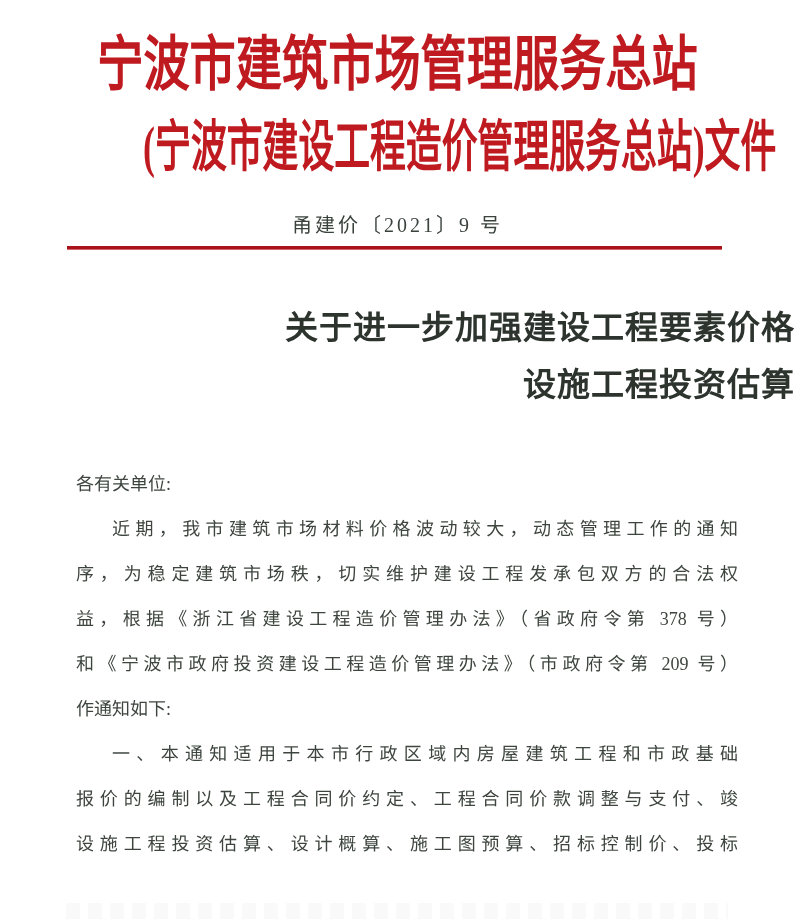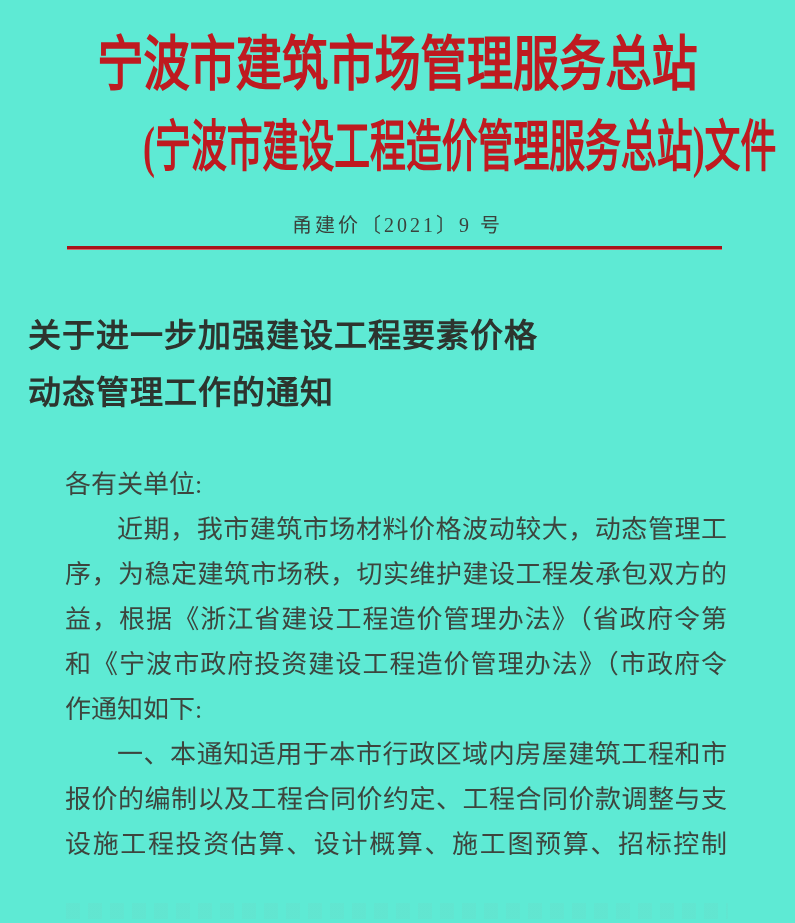--- a/index.html
+++ b/index.html
@@ -4,46 +4,46 @@
 <title>甬建价〔2021〕9号</title>
 <style>
   * { margin:0; padding:0; box-sizing:border-box; }
   html,body { background:#e8e8e8; }
   body { font-family:"Liberation Serif","DejaVu Serif",serif; }
 
   .page {
     position:relative;
     width:795px; height:923px;
     margin:0 auto;
-    background:#5eead4;
+    background:#ffffff;
     overflow:hidden;
   }
 
   
   .org-header { position:absolute; left:0; right:0; top:30px; text-align:center;
                 color:#bf1a20; font-weight:bold; }
   .org-line1 { font-size:60px; line-height:70px; white-space:nowrap;
                transform:scaleX(0.77); transform-origin:50% 50%; }
   .org-line2 { font-size:56px; line-height:70px; white-space:nowrap; margin-top:12px;
                transform:scaleX(0.64); transform-origin:50% 50%; }
 
   .doc-number { position:absolute; left:0; right:0; top:206px; text-align:center;
                 font-size:20px; line-height:38px; letter-spacing:3px; color:#3a423c; }
 
   .red-rule { position:absolute; left:67px; top:246px; width:655px; height:4px;
               background:#a8131a; border-bottom:1px solid #d4666b; }
 
   
-  .doc-title { position:absolute; left:0; right:0; top:308px; text-align:left;
+  .doc-title { position:absolute; left:0; right:0; top:300px; text-align:right;
                color:#2d342e; font-weight:bold;margin-left:28px; }
   .doc-title .t-line { font-size:33px; line-height:57px; letter-spacing:1px; }
 
   
-  .letter-body { position:absolute; left:65px; top:462px; width:662px;
-                 font-size:26px; color:#3d453e; }
+  .letter-body { position:absolute; left:76px; top:462px; width:662px;
+                 font-size:18px; color:#3d453e; }
   .b-line { height:45px; line-height:45px; overflow:hidden; white-space:normal; }
   .fill   { text-align:justify; text-align-last:justify; }
   .indent { text-indent:2em; }
 
   
   .scan-artifact { position:absolute; left:66px; top:903px; width:662px; height:16px;
                    background:repeating-linear-gradient(90deg,
                      #9aa29b 0 14px, transparent 14px 22px);
                    opacity:0.06; }
 </style>
@@ -56,21 +56,21 @@
     <div class="org-line1">宁波市建筑市场管理服务总站</div>
     <div class="org-line2">(宁波市建设工程造价管理服务总站)文件</div>
   </div>
 
   <div class="doc-number">甬建价〔2021〕9 号</div>
 
   <div class="red-rule"></div>
 
   <div class="doc-title">
     <div class="t-line">关于进一步加强建设工程要素价格</div>
-    <div class="t-line">动态管理工作的通知</div>
+    <div class="t-line">设施工程投资估算</div>
   </div>
 
   <div class="letter-body">
     <div class="b-line">各有关单位:</div>
 
     <div class="b-line fill indent">近期，我市建筑市场材料价格波动较大，动态管理工作的通知</div>
     <div class="b-line fill">序，为稳定建筑市场秩，切实维护建设工程发承包双方的合法权</div>
     <div class="b-line fill">益，根据《浙江省建设工程造价管理办法》（省政府令第 378 号）</div>
     <div class="b-line fill">和《宁波市政府投资建设工程造价管理办法》（市政府令第 209 号）</div>
     <div class="b-line">作通知如下:</div>

